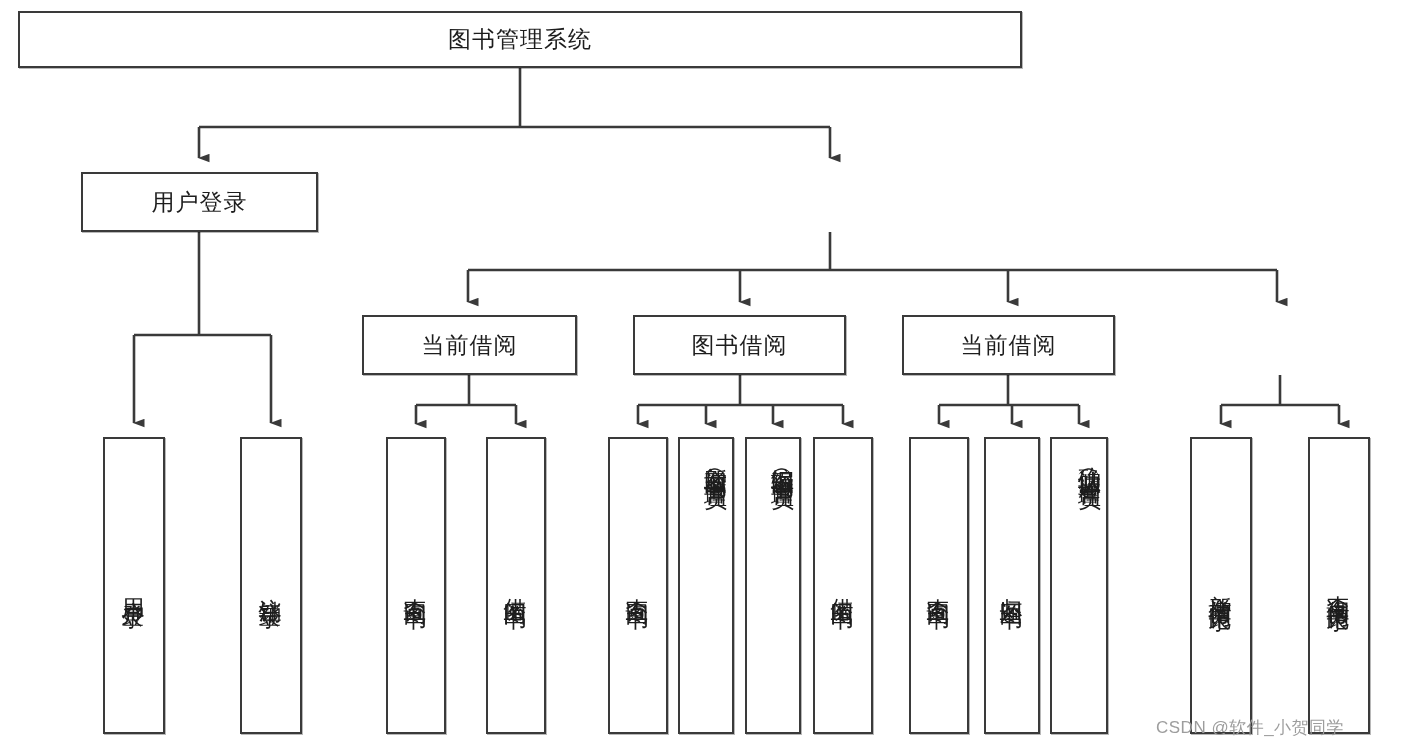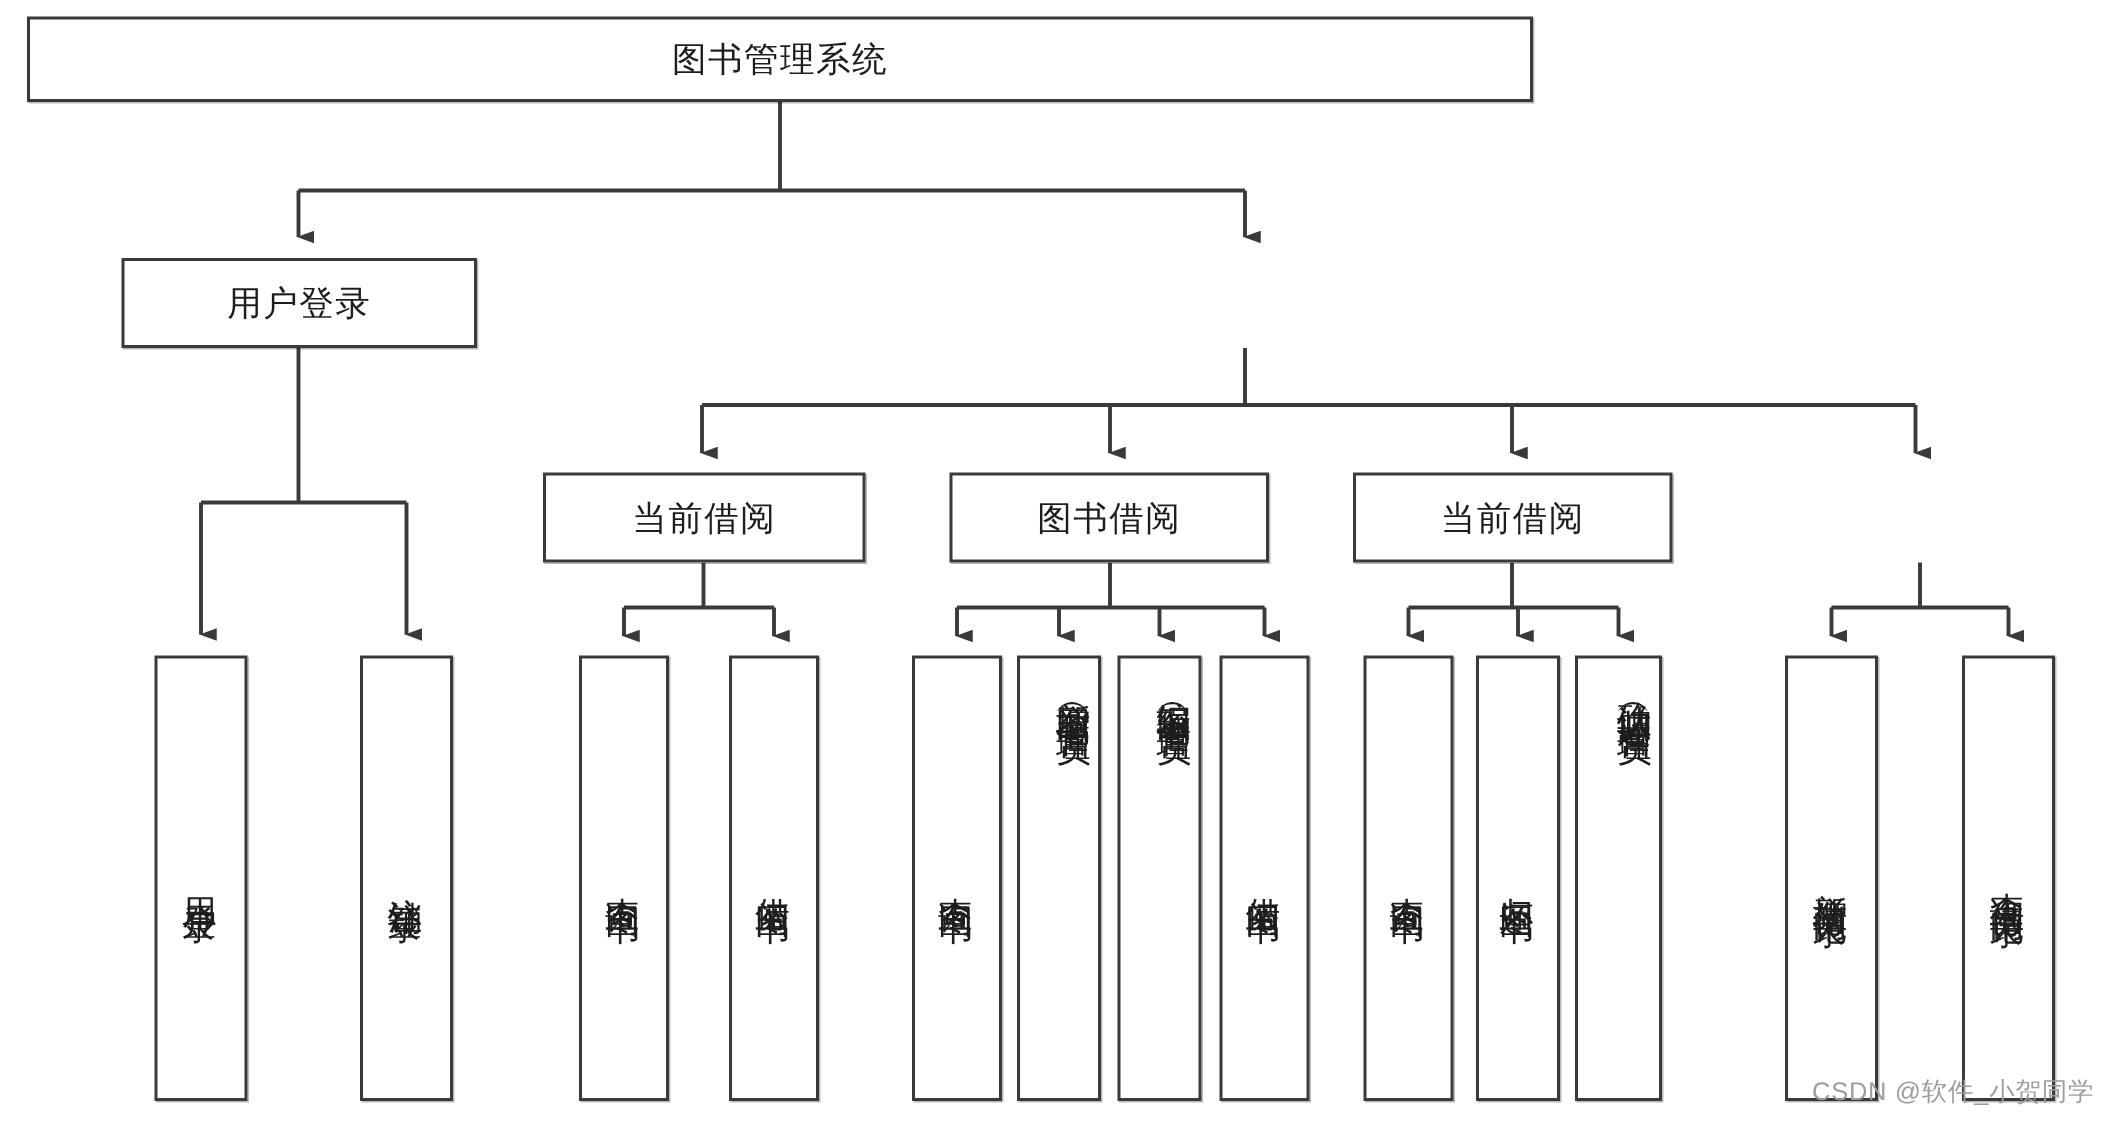--- a/index.html
+++ b/index.html
@@ -183,15 +183,15 @@
   <div class="node-box" id="leaf-10" style="left: 1050px; top: 437px; width: 58px; height: 297px;">
     <span class="node-label-v v-top">确认归还（管理员）</span>
   </div>
   <div class="node-box" id="leaf-11" style="left: 1190px; top: 437px; width: 62px; height: 297px;">
     <span class="node-label-v v-center">新增借阅记录</span>
   </div>
   <div class="node-box" id="leaf-12" style="left: 1308px; top: 437px; width: 62px; height: 297px;">
     <span class="node-label-v v-center">查询借阅记录</span>
   </div>
 
-  <div id="watermark" style="left: 1208px; top: 716px; text-align: center;">CSDN @软件_小贺同学</div>
+  <div id="watermark" style="left: 1156px; top: 716px; text-align: center;">CSDN @软件_小贺同学</div>
 
 </div>
 
 </body></html>

